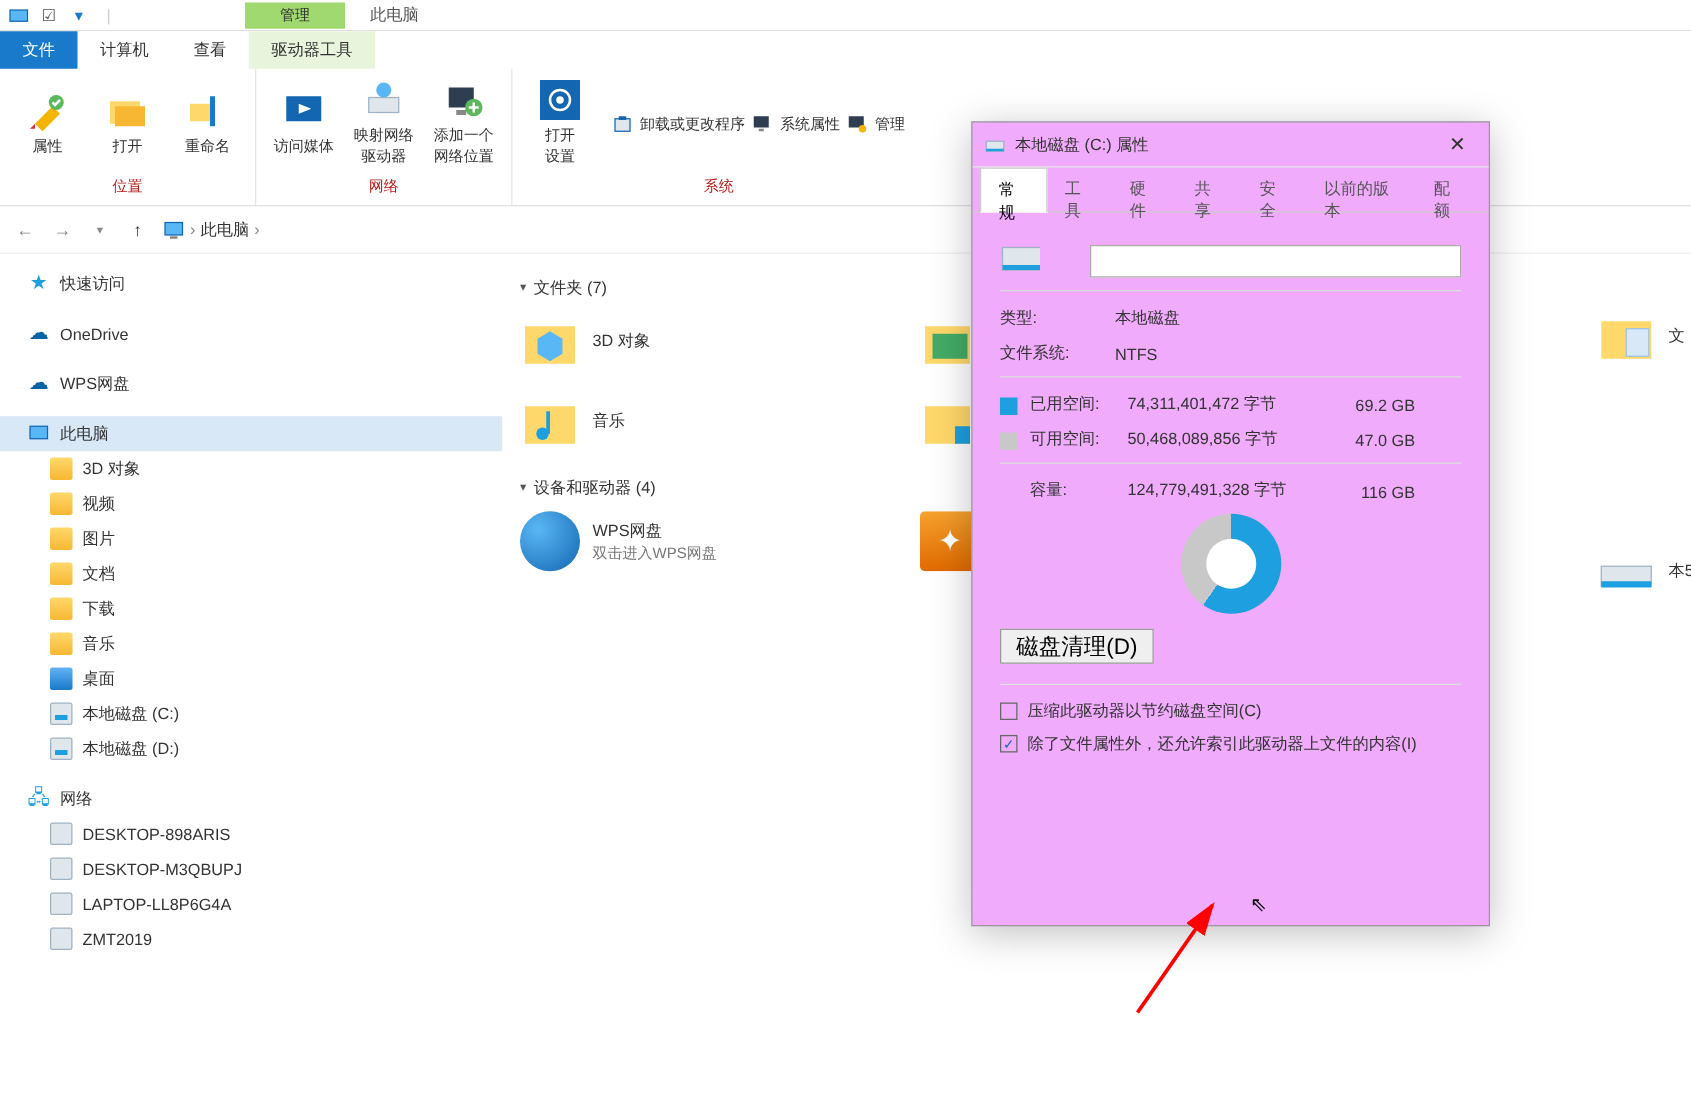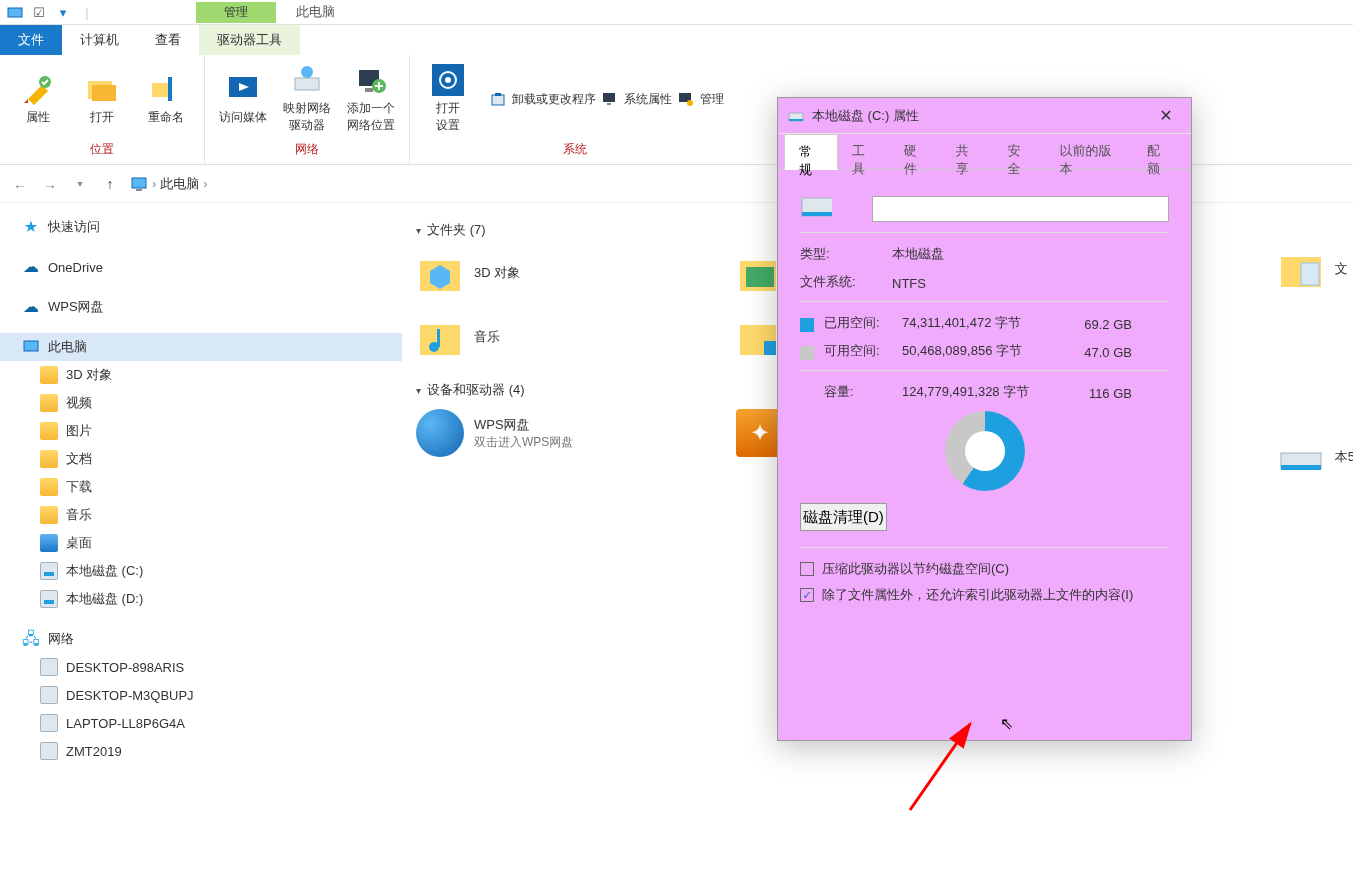--- a/index.html
+++ b/index.html
@@ -63,21 +63,21 @@
 .dlg-row .lab{width:92px;color:#333}
 .dlg-row .val{flex:1}
 .dlg-row .bytes{width:160px;text-align:left}
 .dlg-row .gb{width:70px;text-align:right}
 .dlg-input{width:330px;height:26px;border:1px solid #aaa;background:#fff}
 .sep-line{height:1px;background:#ddd;margin:8px 0 12px}
 .sq{width:14px;height:14px;margin-right:10px;display:inline-block}
 .dlg-chart{display:flex;flex-direction:column;align-items:center;margin:10px 0 4px}
 .donut{width:80px;height:80px;border-radius:50%;background:conic-gradient(#1e9fe0 0deg 214deg,#c8c8c8 214deg 360deg);display:flex;align-items:center;justify-content:center}
 .donut::after{content:"";width:40px;height:40px;background:#fff;border-radius:50%}
-.dlg-btn{height:28px;padding:0 2px;border:1px solid #999;background:#efefef;font-size:15px}
+.dlg-btn{height:28px;padding:0 12px;border:1px solid #999;background:#efefef;font-size:18px}
 .dlg-btn.hover{background:#e3f1fb;border-color:#7ab8e0}
 .chk-row{display:flex;align-items:center;gap:8px;margin:8px 0}
 .chk{width:14px;height:14px;border:1px solid #666;display:flex;align-items:center;justify-content:center;font-size:11px;color:#1366b1}
 .dlg-foot{height:54px;display:flex;justify-content:flex-end;align-items:center;gap:10px;padding:0 16px;border-top:0;background:#fff}
 .dlg-foot .dlg-btn{width:98px}
 
 .arrow-svg{position:absolute;left:840px;top:700px;pointer-events:none}
 
 .ic-folder{background:linear-gradient(#ffd86b,#f7b733);border-radius:2px}
 .ic-bluefolder{background:linear-gradient(#62b3f4,#1979ca);border-radius:2px}

